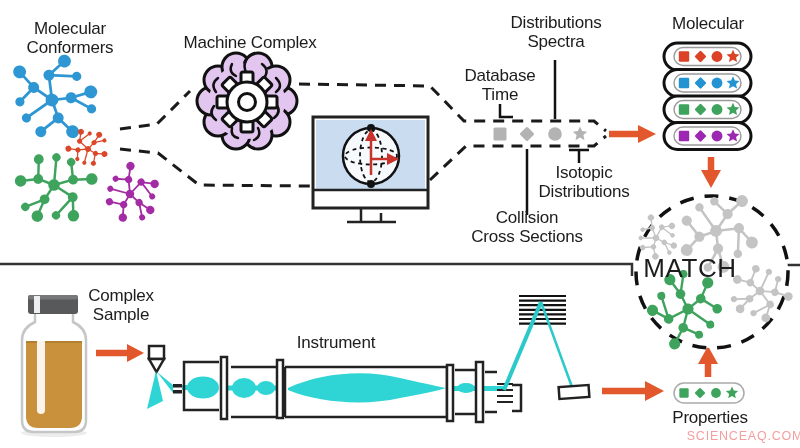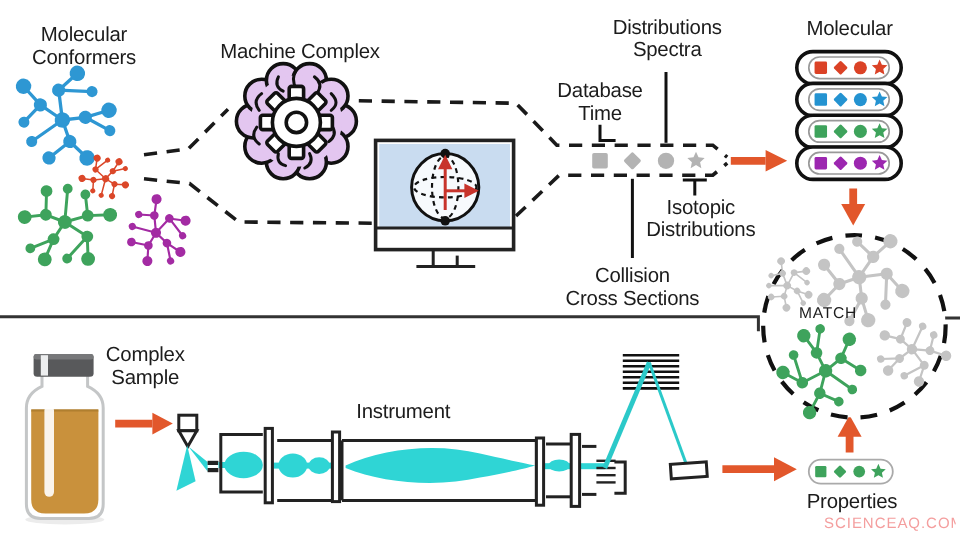--- a/index.html
+++ b/index.html
@@ -1,21 +1,21 @@
 <!DOCTYPE html>
 <html><head>
 <meta charset="utf-8">
 <style>
   html,body{margin:0;padding:0;background:#fff;}
   .canvas{position:relative;width:800px;height:448px;background:#ffffff;overflow:hidden;
-          font-family:"Liberation Sans",sans-serif;border-radius:24px;}
+          font-family:"Liberation Sans",sans-serif;}
   svg{position:absolute;left:0;top:0;}
   .lbl{position:absolute;transform:translateX(-50%);text-align:center;color:#1c1c1c;
        font-size:17px;line-height:1.12;letter-spacing:-0.2px;white-space:pre-line;}
-  .lbl-match{font-size:13px;letter-spacing:0.6px;}
+  .lbl-match{font-size:26px;letter-spacing:0.6px;}
   .lbl-watermark{font-size:12.5px;color:#f49e9e;letter-spacing:0.8px;}
 </style>
 </head>
 <body>
 
 <div class="canvas">
 
 <svg width="800" height="448" viewBox="0 0 800 448">
   <defs>
     <g id="mol" fill="currentColor" stroke="currentColor" stroke-width="3" stroke-linecap="round">
@@ -337,21 +337,21 @@
 
 <div class="lbl" style="left:70px;top:19px">Molecular
 Conformers</div>
 <div class="lbl" style="left:250px;top:33px">Machine Complex</div>
 <div class="lbl" style="left:556px;top:13px">Distributions
 Spectra</div>
 <div class="lbl" style="left:500px;top:66px">Database
 Time</div>
 <div class="lbl" style="left:584px;top:163px">Isotopic
 Distributions</div>
-<div class="lbl" style="left:527px;top:220px">Collision
+<div class="lbl" style="left:527px;top:208px">Collision
 Cross Sections</div>
 <div class="lbl" style="left:708px;top:14px">Molecular</div>
 <div class="lbl lbl-match" style="left:690px;top:254px">MATCH</div>
 <div class="lbl" style="left:336px;top:333px">Instrument</div>
 <div class="lbl" style="left:121px;top:286px">Complex
 Sample</div>
 <div class="lbl" style="left:710px;top:408px">Properties</div>
 <div class="lbl lbl-watermark" style="left:745px;top:429px">SCIENCEAQ.COM</div>
 
 </div>

